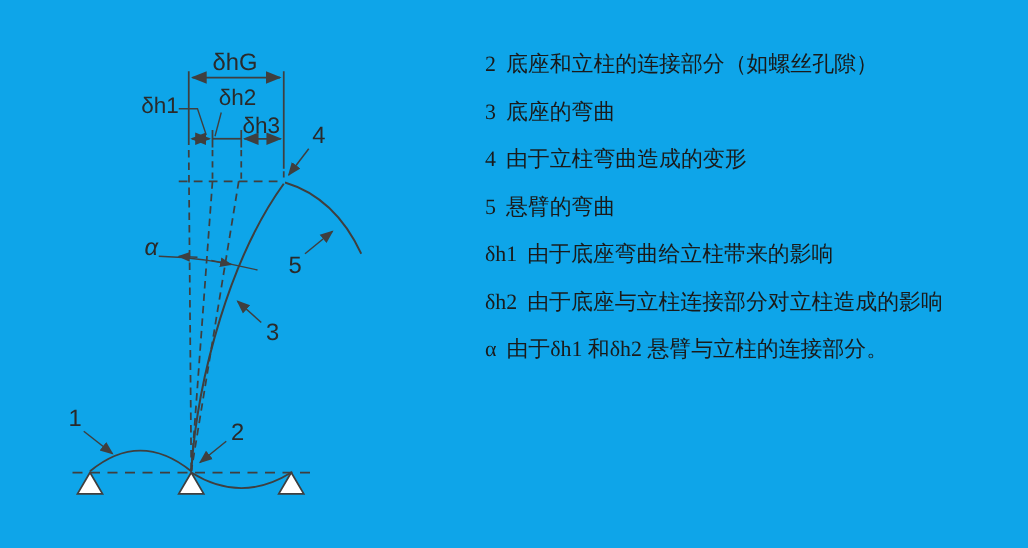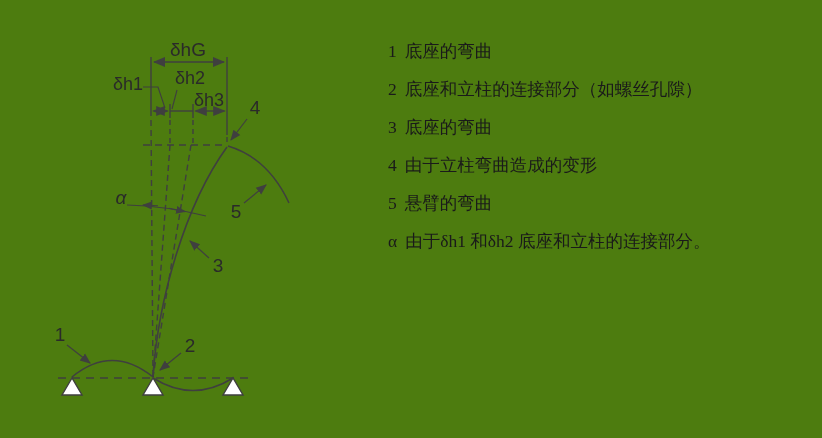--- a/index.html
+++ b/index.html
@@ -1,16 +1,16 @@
 <!DOCTYPE html>
 <html><head>
 <meta charset="utf-8">
 <style>
   html,body{margin:0;padding:0;background:#ffffff;}
-  .page{position:relative;width:822px;height:438px;background:#4d7c0f;overflow:hidden;
+  .page{position:relative;width:822px;height:438px;background:#0ea5e9;overflow:hidden;
         display:flex;flex-direction:row;font-family:"Liberation Serif",serif;}
   .diagram-wrap{width:375px;height:438px;flex:0 0 auto;}
   svg{display:block;}
   svg text{font-family:"Liberation Sans",sans-serif;fill:#2a2a2a;}
   .dim-label{font-size:19px;}
   .sub-label{font-size:18px;}
   .num-label{font-size:19px;}
   .alpha-label{font-size:19px;font-style:italic;}
   .legend{flex:1 1 auto;padding:32px 8px 0 13px;color:#1a1a1a;}
   .legend-row{line-height:38px;font-size:17.5px;white-space:nowrap;}
@@ -83,21 +83,22 @@
       <text class="alpha-label" x="121" y="204" text-anchor="middle">α</text>
       <text class="num-label" x="60" y="341" text-anchor="middle">1</text>
       <text class="num-label" x="190" y="352" text-anchor="middle">2</text>
       <text class="num-label" x="218" y="272" text-anchor="middle">3</text>
       <text class="num-label" x="255" y="114" text-anchor="middle">4</text>
       <text class="num-label" x="236" y="218" text-anchor="middle">5</text>
     </svg>
   </div>
 
   <div class="legend">
-    <div class="legend-row"><span class="sym">1</span><span>底座的弯曲</span></div>
     <div class="legend-row"><span class="sym">2</span><span>底座和立柱的连接部分（如螺丝孔隙）</span></div>
     <div class="legend-row"><span class="sym">3</span><span>底座的弯曲</span></div>
     <div class="legend-row"><span class="sym">4</span><span>由于立柱弯曲造成的变形</span></div>
     <div class="legend-row"><span class="sym">5</span><span>悬臂的弯曲</span></div>
-    <div class="legend-row"><span class="sym">α</span><span>由于δh1 和δh2 底座和立柱的连接部分。</span></div>
+    <div class="legend-row"><span class="sym">δh1</span><span>由于底座弯曲给立柱带来的影响</span></div>
+    <div class="legend-row"><span class="sym">δh2</span><span>由于底座与立柱连接部分对立柱造成的影响</span></div>
+    <div class="legend-row"><span class="sym">α</span><span>由于δh1 和δh2 悬臂与立柱的连接部分。</span></div>
   </div>
 
 </div>
 
 </body></html>

